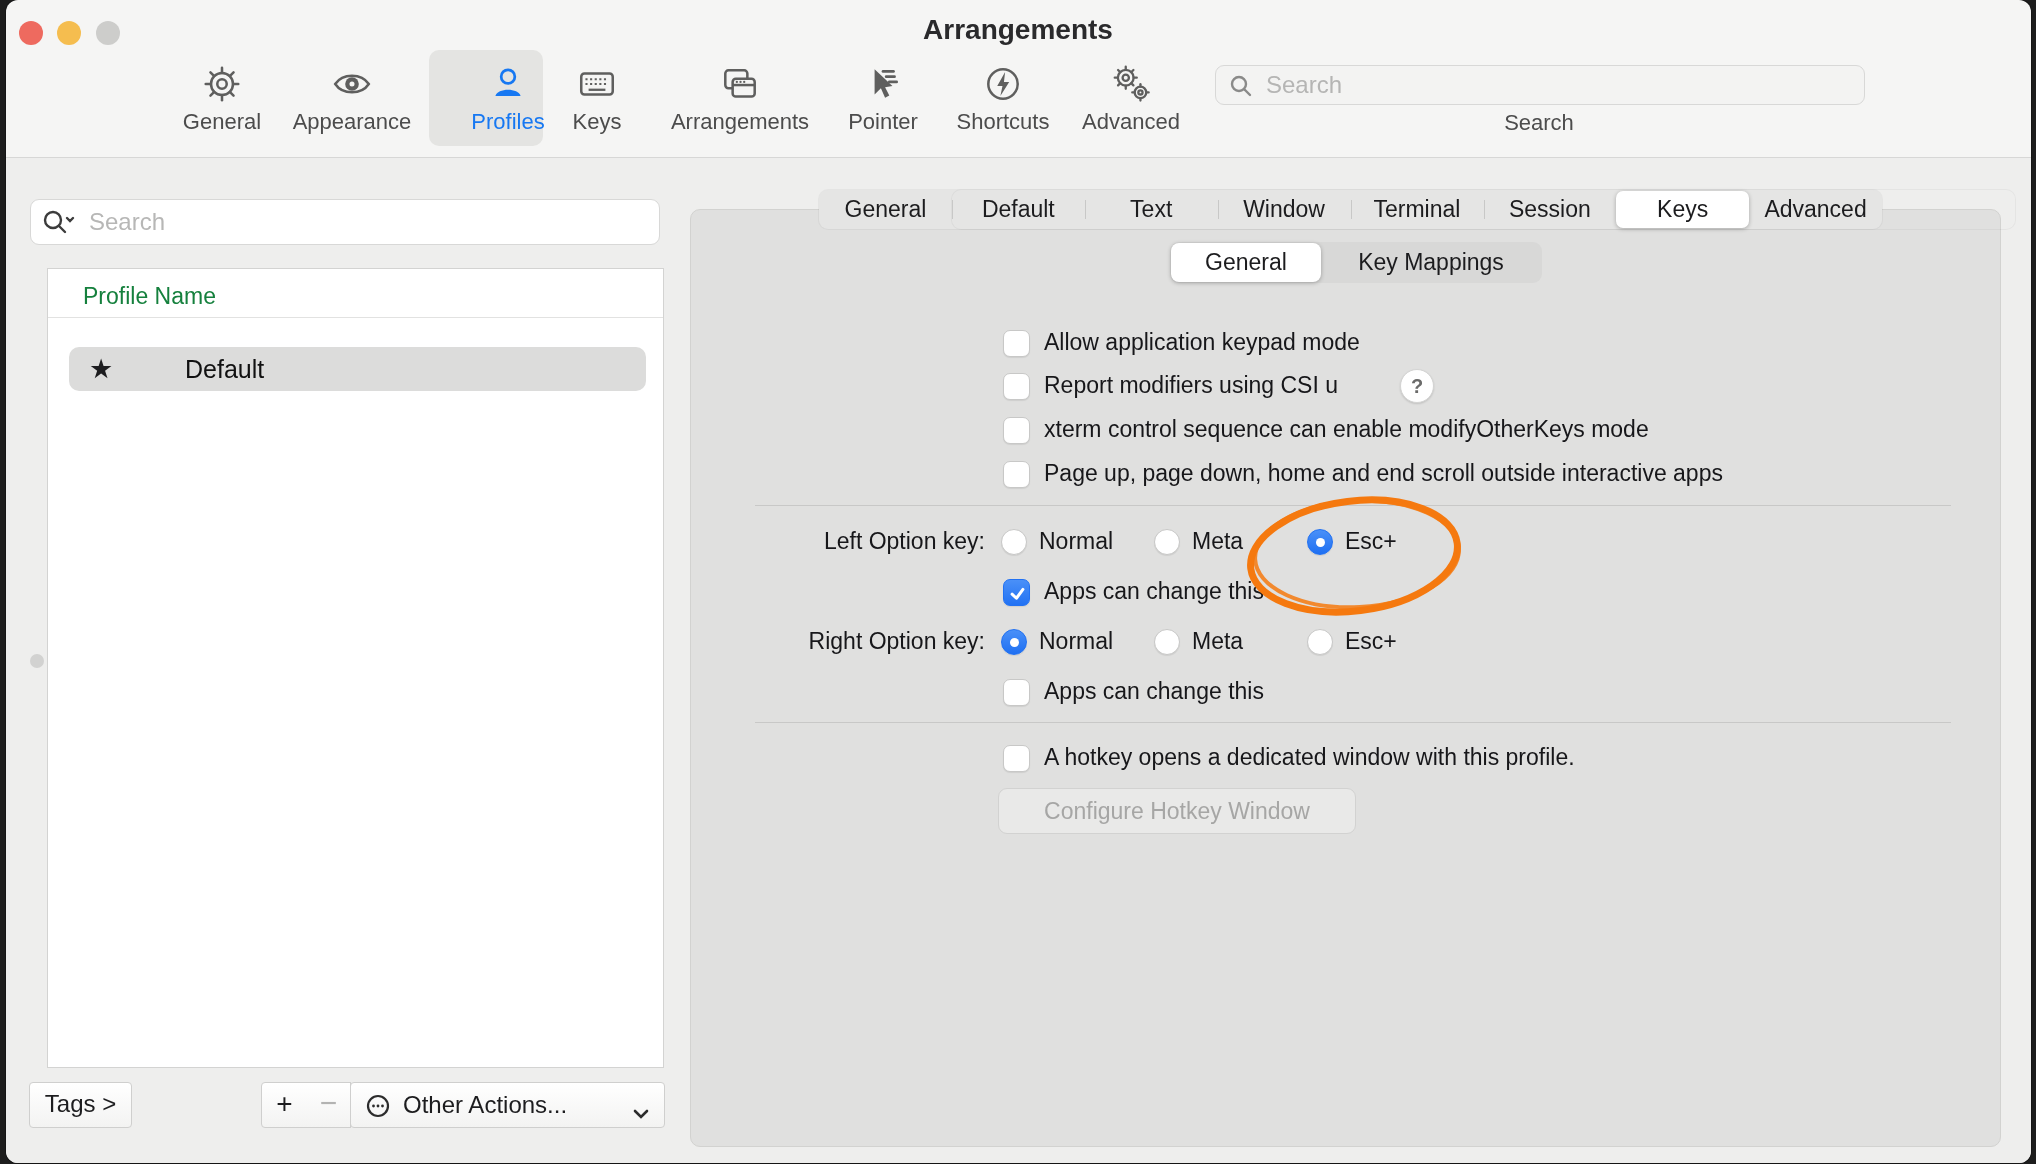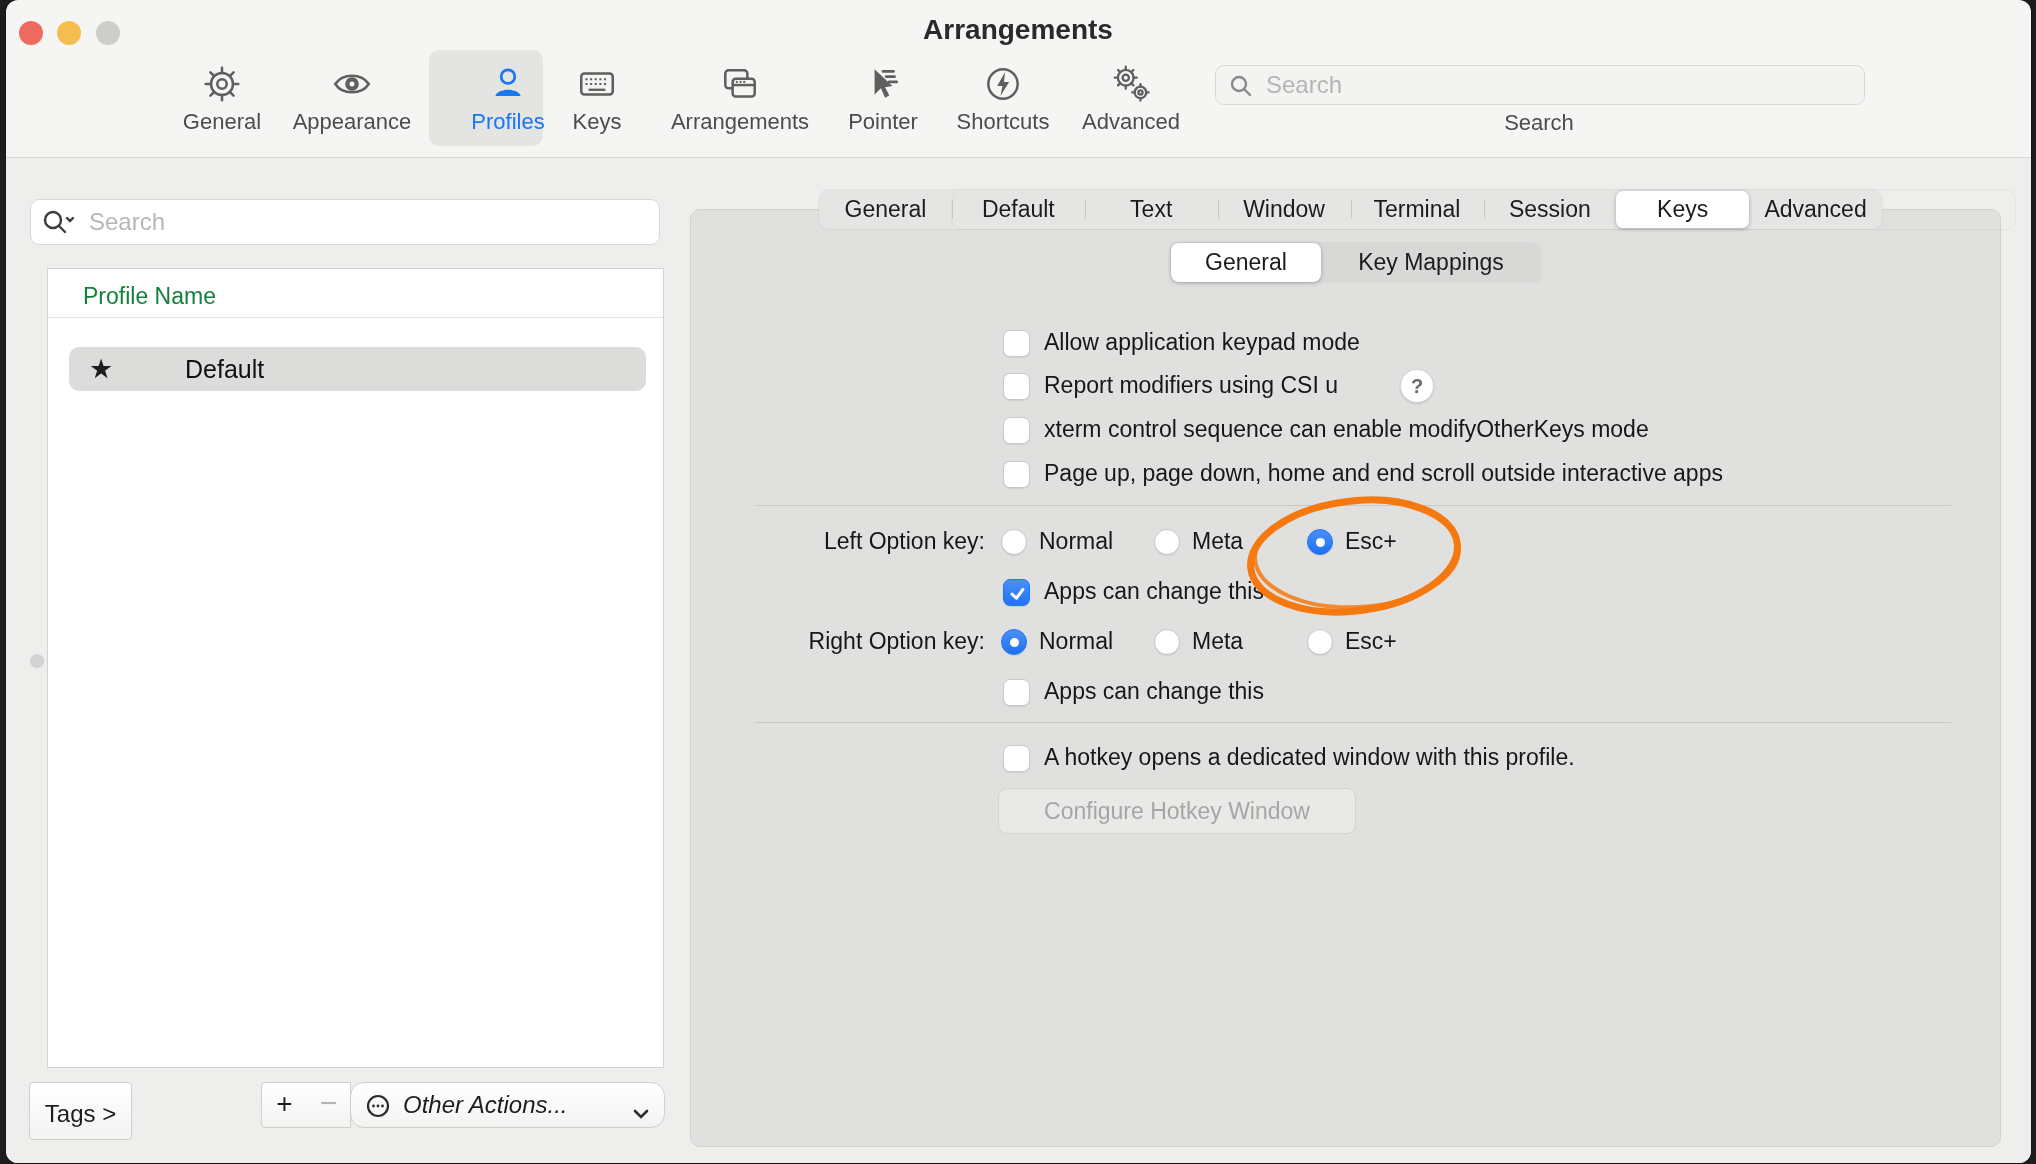--- a/index.html
+++ b/index.html
@@ -46,24 +46,24 @@
   .listbox{position:absolute;left:47px;top:268px;width:617px;height:800px;background:#fff;border:1px solid #d3d3d2;}
   .list-header{position:absolute;left:35px;top:14px;font-size:23px;color:#15803d;}
   .list-hdiv{position:absolute;left:0;top:48px;width:100%;height:1px;background:#e2e2e1;}
   .profile-row{position:absolute;left:21px;top:78px;width:577px;height:44px;background:#dcdcdb;border-radius:10px;}
   .profile-row .star{position:absolute;left:20px;top:6px;font-size:27px;color:#1d1d1f;}
   .profile-row .pname{position:absolute;left:72px;top:8px;font-size:25px;color:#111;margin-left:44px;}
   .splitter-dot{position:absolute;left:30px;top:654px;width:14px;height:14px;border-radius:50%;background:#d2d2d1;}
 
   .btn{background:linear-gradient(#ffffff,#f3f3f2);border:1px solid #cfcfce;color:#1d1d1f;
        font-size:24px;text-align:center;}
-  .tags-btn{position:absolute;left:29px;top:1082px;width:103px;height:58px;border-radius:4px;padding-top:17px;}
+  .tags-btn{position:absolute;left:29px;top:1082px;width:103px;height:46px;border-radius:4px;padding-top:7px;}
   .plus-btn{position:absolute;left:261px;top:1082px;width:47px;height:46px;border-radius:4px 0 0 4px;padding-top:5px;font-size:28px;}
   .minus-btn{position:absolute;left:307px;top:1082px;width:44px;height:46px;border-radius:0;padding-top:3px;font-size:30px;color:#b3b3b2;border-left:none;}
-  .popup-btn{position:absolute;left:350px;top:1082px;width:315px;height:46px;border-radius:14px;text-align:left;font-style:italic;}
+  .popup-btn{position:absolute;left:350px;top:1082px;width:315px;height:46px;border-radius:4px;text-align:left;}
   .popup-btn .oicon{position:absolute;left:14px;top:10px;width:26px;height:26px;}
   .popup-btn .plabel{position:absolute;left:52px;top:8px;font-size:24px;}
   .popup-btn .chev{position:absolute;right:14px;top:16px;width:18px;height:14px;}
 
   
   .panel{position:absolute;left:690px;top:209px;width:1311px;height:938px;background:#e0e0df;
          border:1px solid #d2d2d0;border-radius:10px;}
   .tabbar{position:absolute;left:819px;top:190px;width:1063px;height:39px;border-radius:9px;
           background:#e5e5e4;display:flex;box-shadow:0 0 0 1px rgba(0,0,0,.04);}
   .tabbar .seg{flex:1;position:relative;text-align:center;font-size:23px;line-height:39px;color:#1c1c1e;}

